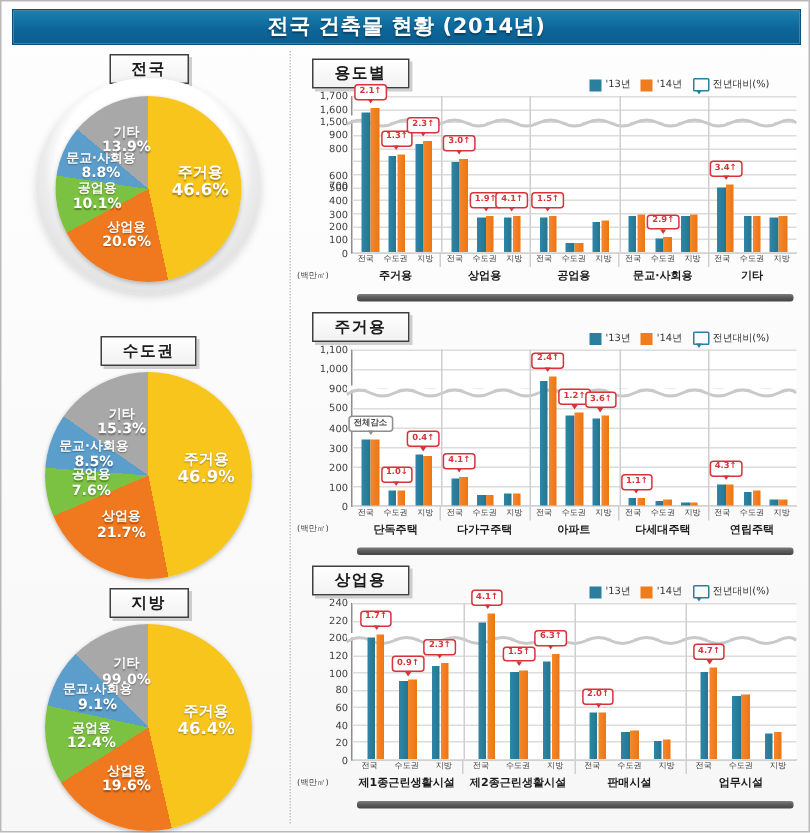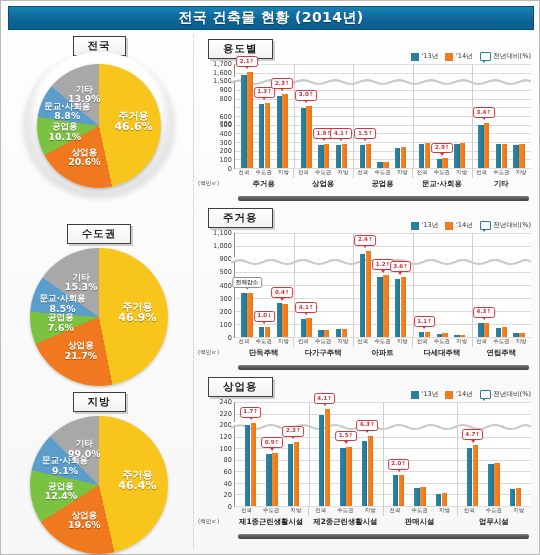--- a/index.html
+++ b/index.html
@@ -61,21 +61,21 @@
     position:absolute;color:#ffffff;font-size:8.6px;font-weight:bold;
     line-height:1.12;text-align:center;white-space:nowrap;
     text-shadow:0 1px 1px rgba(0,0,0,.35);
   }
   .slice-lbl b{display:block;font-size:9.4px;font-weight:bold;}
   .slice-lbl.big{font-size:10px;}
   .slice-lbl.big b{font-size:11px;}
   
   .chartblock{position:relative;height:169px;padding:3px 6px 0 6px;box-sizing:border-box;}
   .legend{
-    position:absolute;right:6px;top:18px;display:flex;gap:7px;align-items:center;
+    position:absolute;right:24px;top:18px;display:flex;gap:7px;align-items:center;
     font-size:6.6px;color:#333;
   }
   .legend .item{display:flex;align-items:center;gap:2.5px;white-space:nowrap;}
   .sw{width:8px;height:8px;display:inline-block;}
   .sw.b{background:#2a7f9e;}
   .sw.o{background:#f07d1d;}
   .balloon-ico{
     width:9px;height:7px;border:1.3px solid #2a7f9e;border-radius:1px;position:relative;display:inline-block;
   }
   .balloon-ico:after{

